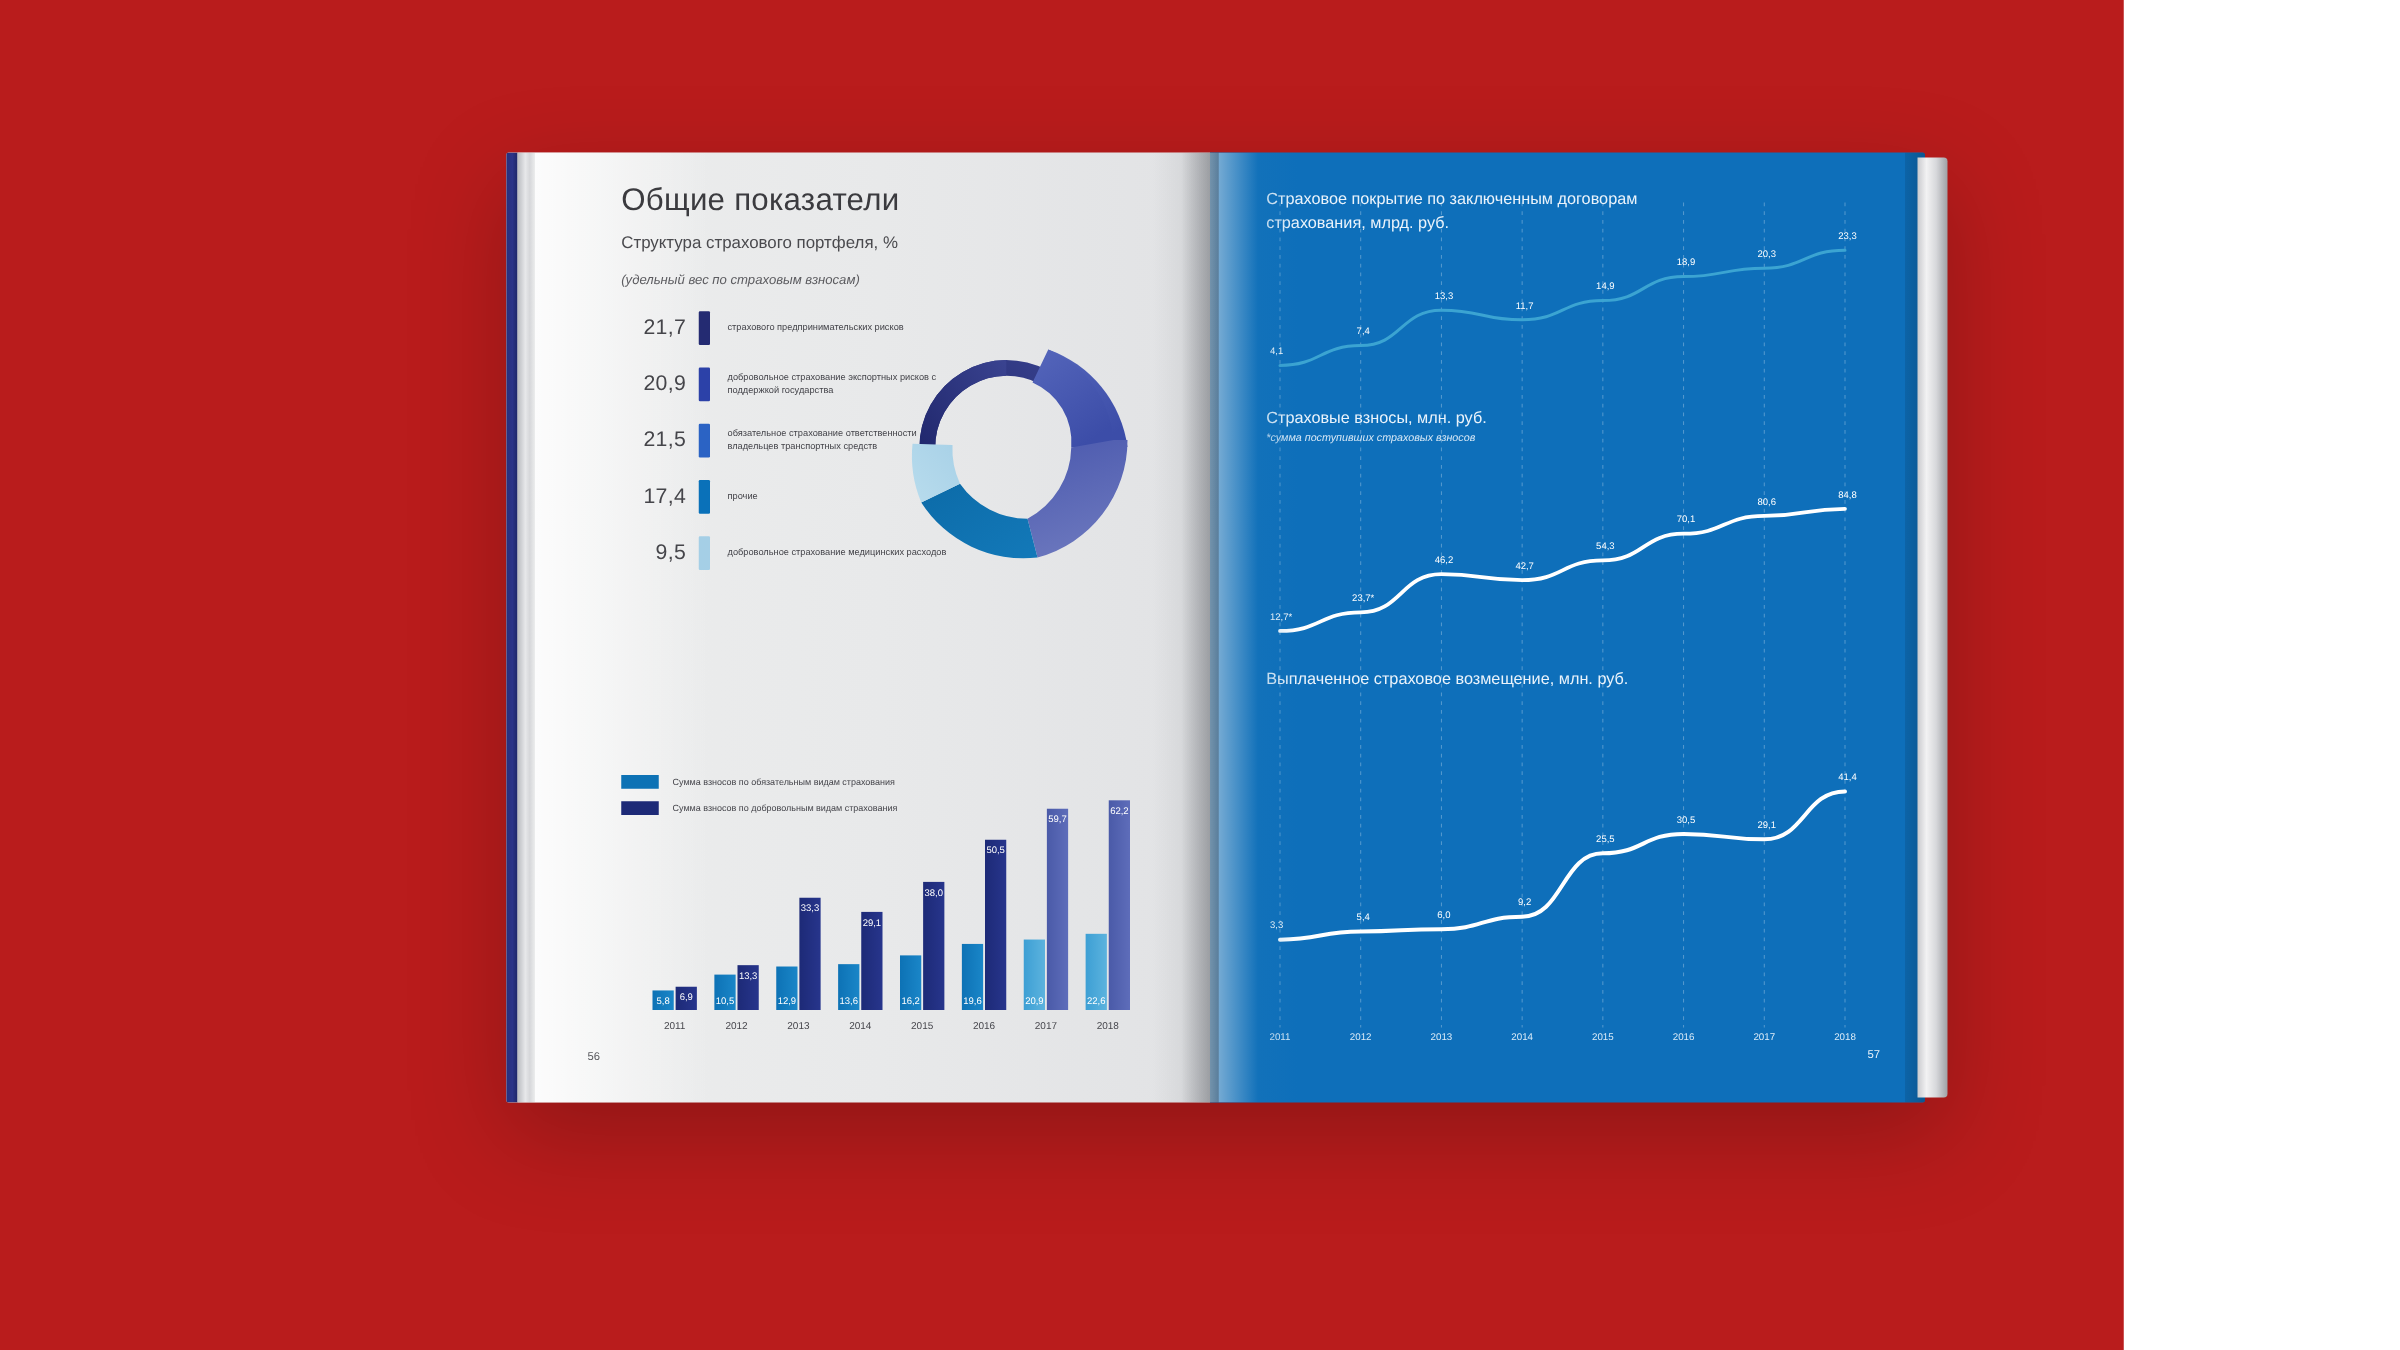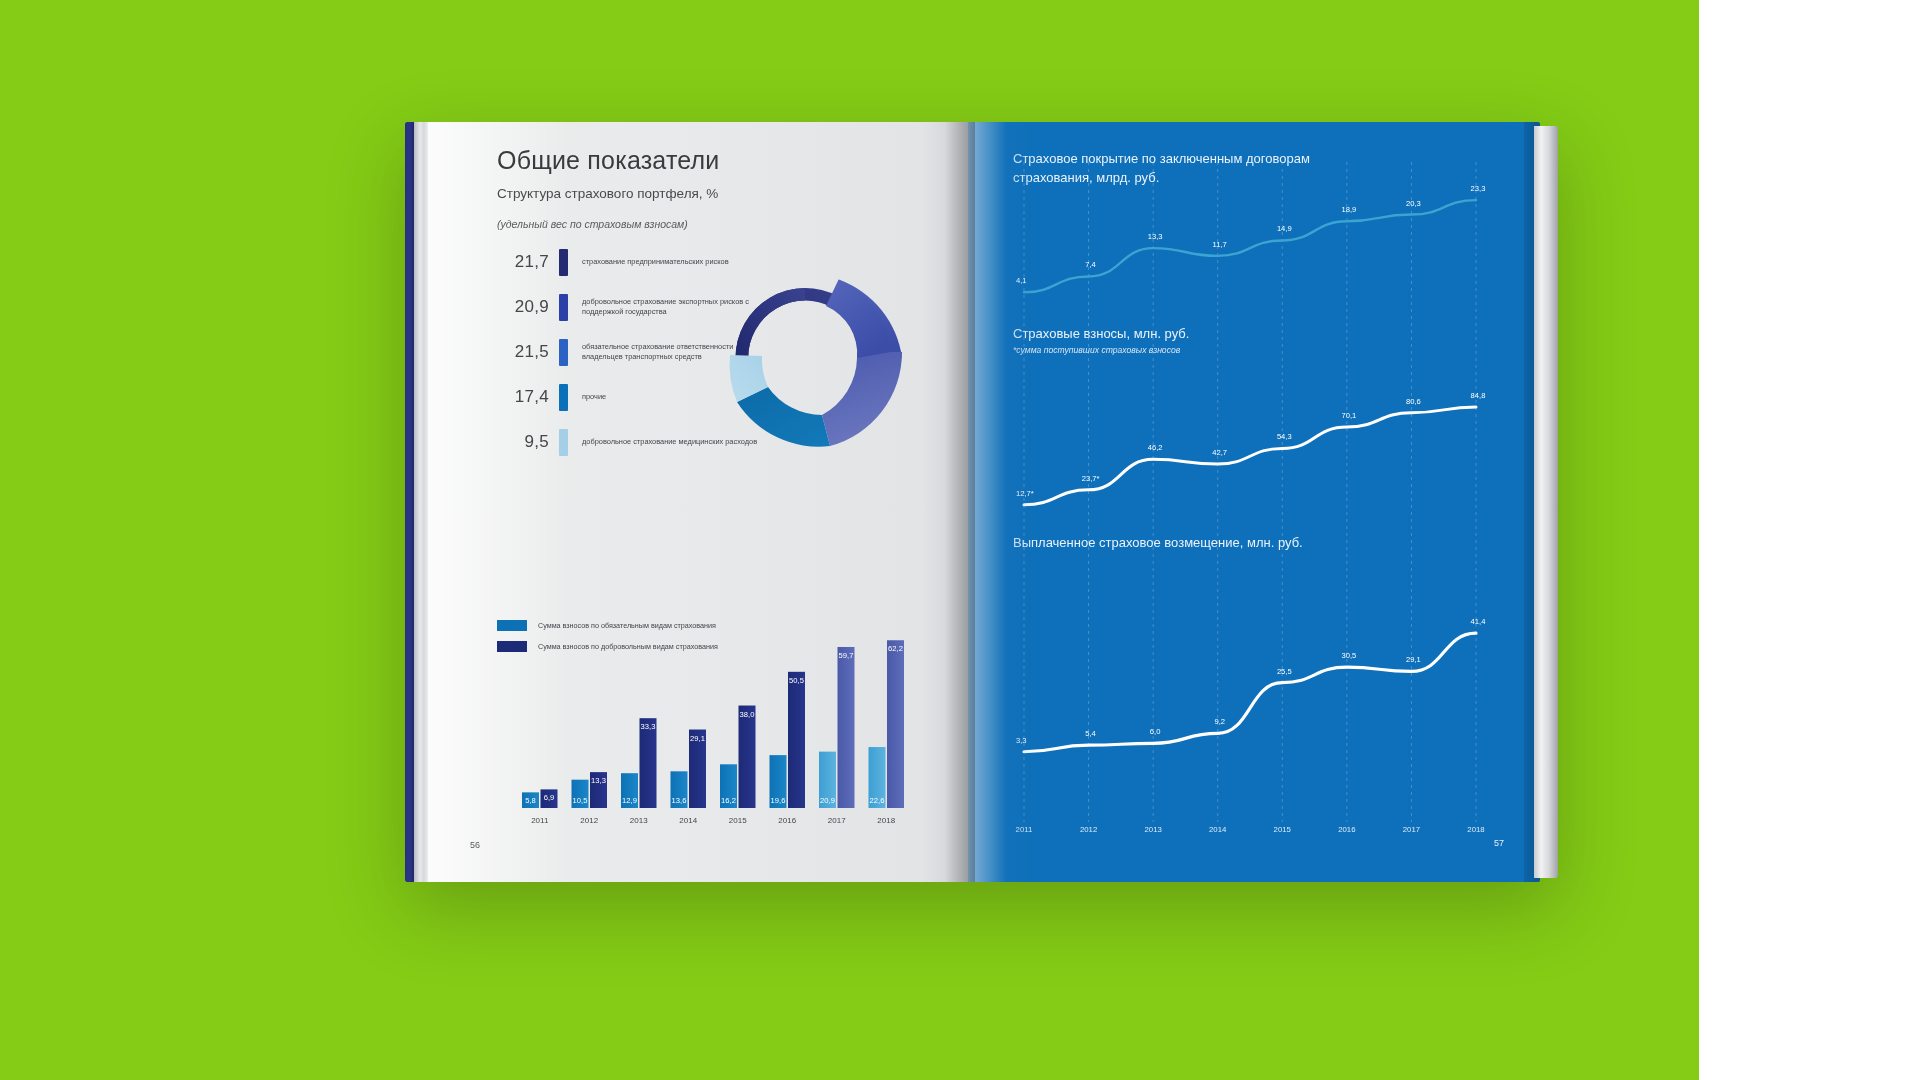--- a/index.html
+++ b/index.html
@@ -1,21 +1,21 @@
 <!DOCTYPE html>
 <html><head>
 <meta charset="utf-8">
 <style>
   html,body{margin:0;padding:0;}
   body{
     width:1920px;height:1080px;overflow:hidden;
     background:#ffffff;
     font-family:"Liberation Sans","DejaVu Sans",sans-serif;
   }
-  #stage{position:relative;width:1699px;height:1080px;background:#84cc16;}
+  #stage{position:relative;width:1699px;height:1080px;background:#b91c1c;}
 
   
   .spread{
     position:absolute;left:405px;top:122px;width:1135px;height:760px;
     filter:drop-shadow(0 26px 38px rgba(0,0,0,0.22));
   }
 
   
   .page-left{
     position:absolute;left:0;top:0;width:563px;height:760px;
@@ -127,21 +127,21 @@
 
       <div class="l-title">Общие показатели</div>
 
       <div class="sec1-title">Структура страхового портфеля, %</div>
       <div class="sec1-sub">(удельный вес по страховым взносам)</div>
 
       <div class="legend1">
         <div class="lg-row">
           <div class="lg-val">21,7</div>
           <div class="lg-sw" style="background:#242b72"></div>
-          <div class="lg-lbl">страхование предпринимательских рисков</div>
+          <div class="lg-lbl">страхового предпринимательских рисков</div>
         </div>
         <div class="lg-row">
           <div class="lg-val">20,9</div>
           <div class="lg-sw" style="background:#2c41a8"></div>
           <div class="lg-lbl">добровольное страхование экспортных рисков с поддержкой государства</div>
         </div>
         <div class="lg-row">
           <div class="lg-val">21,5</div>
           <div class="lg-sw" style="background:#2b63c4"></div>
           <div class="lg-lbl">обязательное страхование ответственности владельцев транспортных средств</div>

